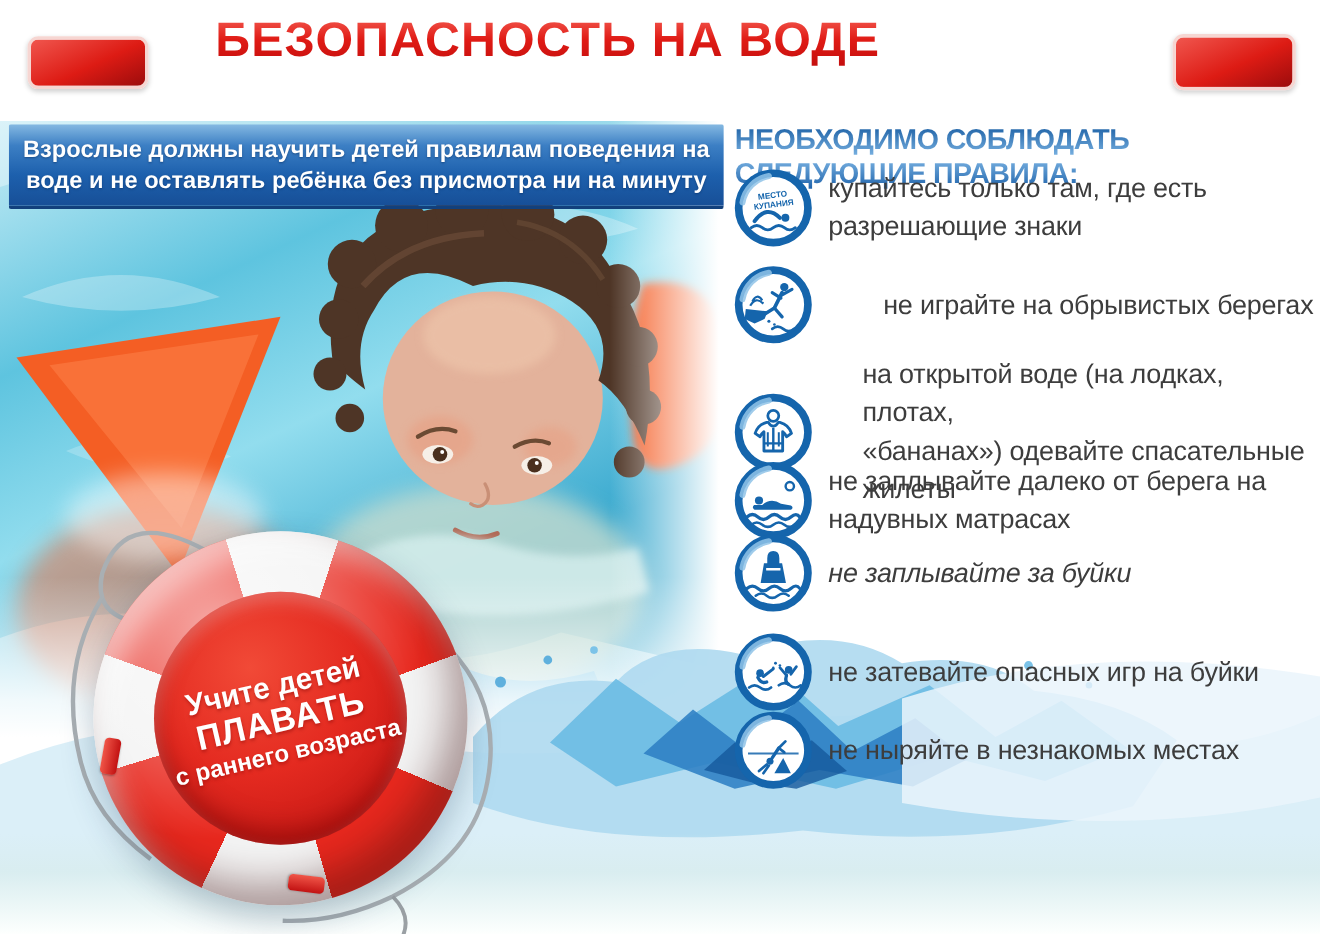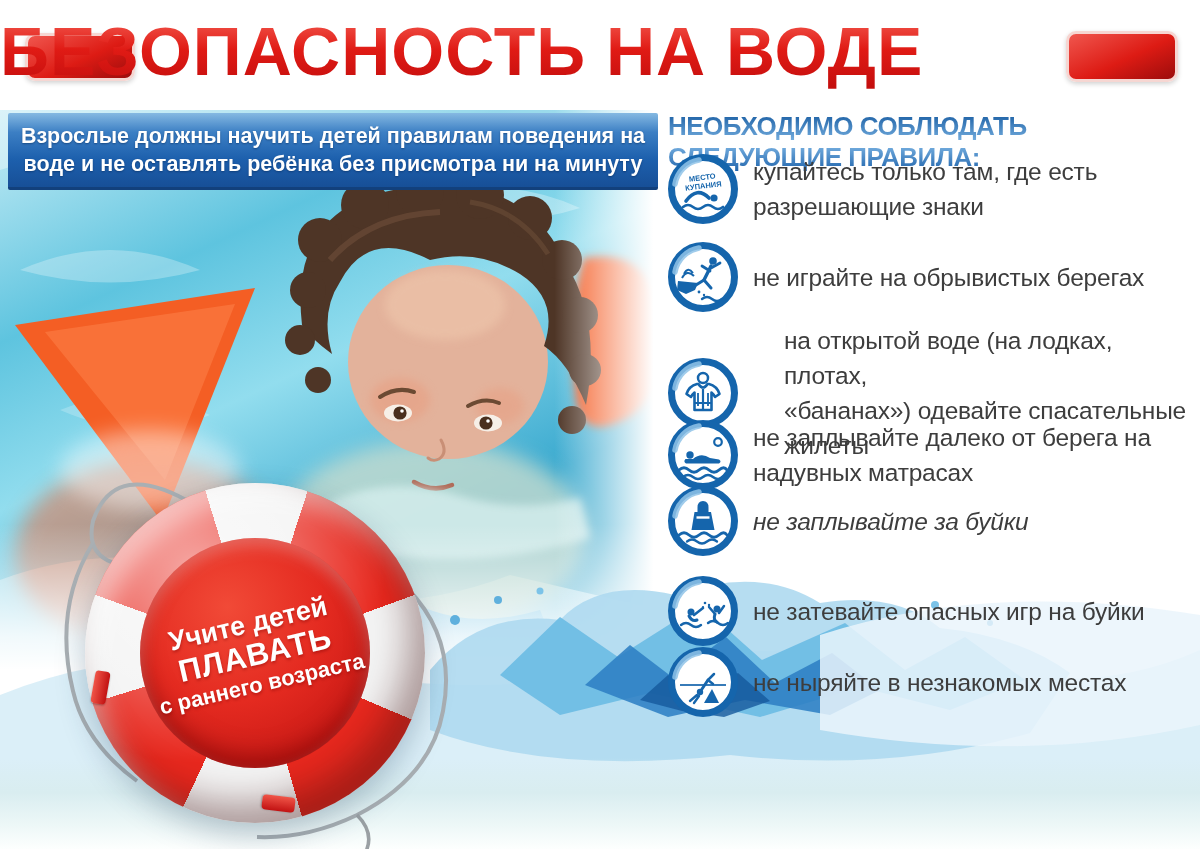--- a/index.html
+++ b/index.html
@@ -5,22 +5,22 @@
   html,body{margin:0;padding:0;background:#fff;}
   .poster{position:relative;width:1200px;height:849px;overflow:hidden;background:#fff;
           font-family:"Liberation Sans",sans-serif;}
 
   
   .cap{position:absolute;border-radius:10px;border:3px solid #f6d6d2;
        background:linear-gradient(155deg,#f0564e 0%,#dd1b14 55%,#9c0c0c 100%);
        box-shadow:0 2px 5px rgba(0,0,0,.18);}
   .cap-left{left:25px;top:33px;width:104px;height:42px;}
   .cap-right{left:1066px;top:31px;width:106px;height:45px;}
-  .main-title{position:absolute;left:0;top:12px;width:996px;
-       font-size:68px;font-weight:bold;letter-spacing:1px;
+  .main-title{position:absolute;left:0;top:12px;width:996px;text-align:center;
+       font-size:44px;font-weight:bold;letter-spacing:1px;
        background:linear-gradient(180deg,#f2564c 8%,#e01b15 48%,#c20d0d 100%);
        -webkit-background-clip:text;background-clip:text;color:transparent;}
 
   
   .banner{position:absolute;left:8px;top:113px;width:650px;height:74px;z-index:6;
        background:linear-gradient(180deg,#85b9e2 0%,#3c7fc4 26%,#1d60ad 62%,#174f97 100%);
        border-bottom:3px solid #12407c;border-radius:2px;
        display:flex;align-items:center;justify-content:center;}
   .banner-text{color:#fff;font-weight:bold;font-size:21.5px;line-height:28px;
        text-align:center;white-space:pre-line;text-shadow:0 1px 2px rgba(0,30,70,.45);}
@@ -63,21 +63,21 @@
   .clamp-bottom{left:186px;top:304px;transform:rotate(97deg);}
 
   
   .rules-header{position:absolute;left:668px;top:111px;width:530px;z-index:5;
        font-size:26px;font-weight:bold;letter-spacing:-0.5px;
        background:linear-gradient(180deg,#12579e 0%,#7db5e4 52%,#1a5fa8 100%);
        -webkit-background-clip:text;background-clip:text;color:transparent;}
   .rule{position:absolute;left:666px;width:528px;display:flex;align-items:center;gap:13px;z-index:5;}
   .rule-icon{flex:0 0 74px;width:74px;height:74px;}
   .rule-text{font-size:24.5px;line-height:35px;color:#3d3d3d;letter-spacing:-0.2px;white-space:pre-line;}
-  .r1{top:152px;} .r2{top:240px;} .r3{top:323px;gap:44px;} .r4{top:418px;}
+  .r1{top:152px;} .r2{top:240px;justify-content:space-between;} .r3{top:323px;gap:44px;} .r4{top:418px;}
   .r5{top:484px;font-style:italic;} .r6{top:574px;} .r7{top:645px;}
 </style>
 </head>
 <body>
 
 <div class="poster">
 
   <div class="cap cap-left"></div>
   <div class="cap cap-right"></div>
   <div class="main-title">БЕЗОПАСНОСТЬ НА ВОДЕ</div>

